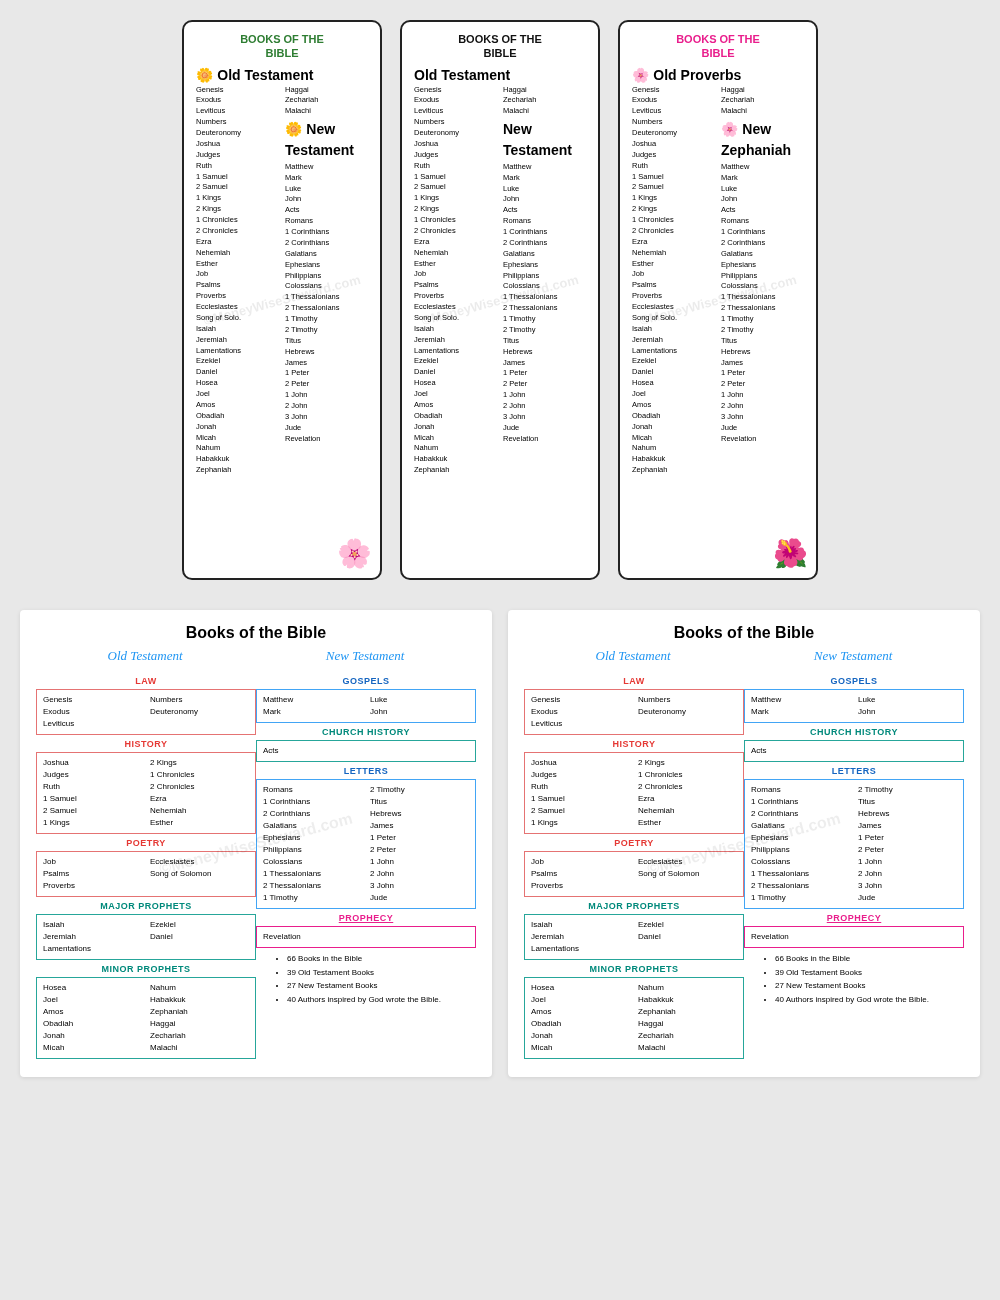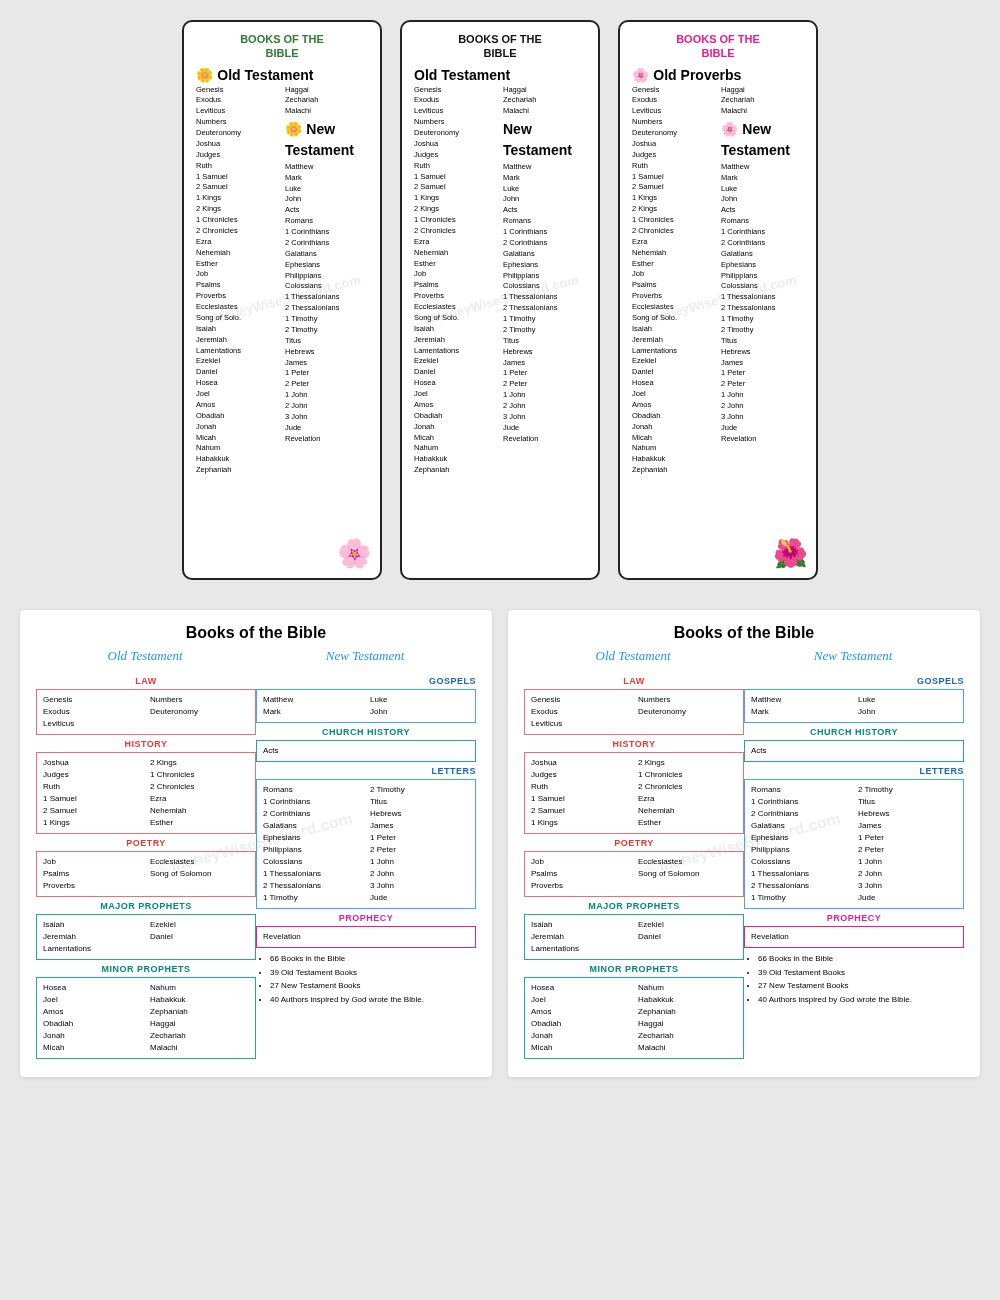--- a/index.html
+++ b/index.html
@@ -157,42 +157,42 @@
       font-size: 8px;
       line-height: 1.5;
     }
 
     .section-box.blue {
       border-color: #42a5f5;
     }
 
     .section-header.red { color: #e53935; }
     .section-header.teal { color: #00897b; text-align: center; }
-    .section-header.blue { color: #1565c0; text-align: right; }
-    .section-header.pink { color: #e91e8c; }
+    .section-header.blue { color: #1565c0; }
+    .section-header.pink { color: #e91e8c; text-decoration: underline; }
 
     .section-box-inner {
       display: flex;
       gap: 8px;
     }
 
     .section-box-inner > div {
       flex: 1;
       line-height: 1.5;
     }
 
     .bullet-list {
       font-size: 8px;
       line-height: 1.7;
       margin-top: 4px;
     }
 
     .bullet-list li {
       list-style: disc;
-      margin-left: 14px;
+      margin-left: 31px;
     }
 
     .watermark-bottom {
       position: absolute;
       top: 50%;
       left: 50%;
       transform: translate(-50%, -50%) rotate(-15deg);
       font-size: 16px;
       font-weight: bold;
       color: rgba(0,0,0,0.07);
@@ -241,21 +241,21 @@
 
   <div class="bookmark">
     <div class="bookmark-title pink">BOOKS OF THE<br>BIBLE</div>
     <div class="bookmark-section-header">🌸 Old Proverbs</div>
     <div class="bookmark-columns">
       <div class="bookmark-col">
         Genesis<br>Exodus<br>Leviticus<br>Numbers<br>Deuteronomy<br>Joshua<br>Judges<br>Ruth<br>1 Samuel<br>2 Samuel<br>1 Kings<br>2 Kings<br>1 Chronicles<br>2 Chronicles<br>Ezra<br>Nehemiah<br>Esther<br>Job<br>Psalms<br>Proverbs<br>Ecclesiastes<br>Song of Solo.<br>Isaiah<br>Jeremiah<br>Lamentations<br>Ezekiel<br>Daniel<br>Hosea<br>Joel<br>Amos<br>Obadiah<br>Jonah<br>Micah<br>Nahum<br>Habakkuk<br>Zephaniah
       </div>
       <div class="bookmark-col">
         Haggai<br>Zechariah<br>Malachi<br>
-        <div class="nt-header">🌸 New Testament</div>
+        <div class="nt-header">🌸 New Zephaniah</div>
         Matthew<br>Mark<br>Luke<br>John<br>Acts<br>Romans<br>1 Corinthians<br>2 Corinthians<br>Galatians<br>Ephesians<br>Philippians<br>Colossians<br>1 Thessalonians<br>2 Thessalonians<br>1 Timothy<br>2 Timothy<br>Titus<br>Hebrews<br>James<br>1 Peter<br>2 Peter<br>1 John<br>2 John<br>3 John<br>Jude<br>Revelation
       </div>
     </div>
     <div class="bookmark-flower">🌺</div>
     <div class="watermark">©MoneyWiseSteward.com</div>
   </div>
 
 </div>
 
 <div class="bottom-section">

